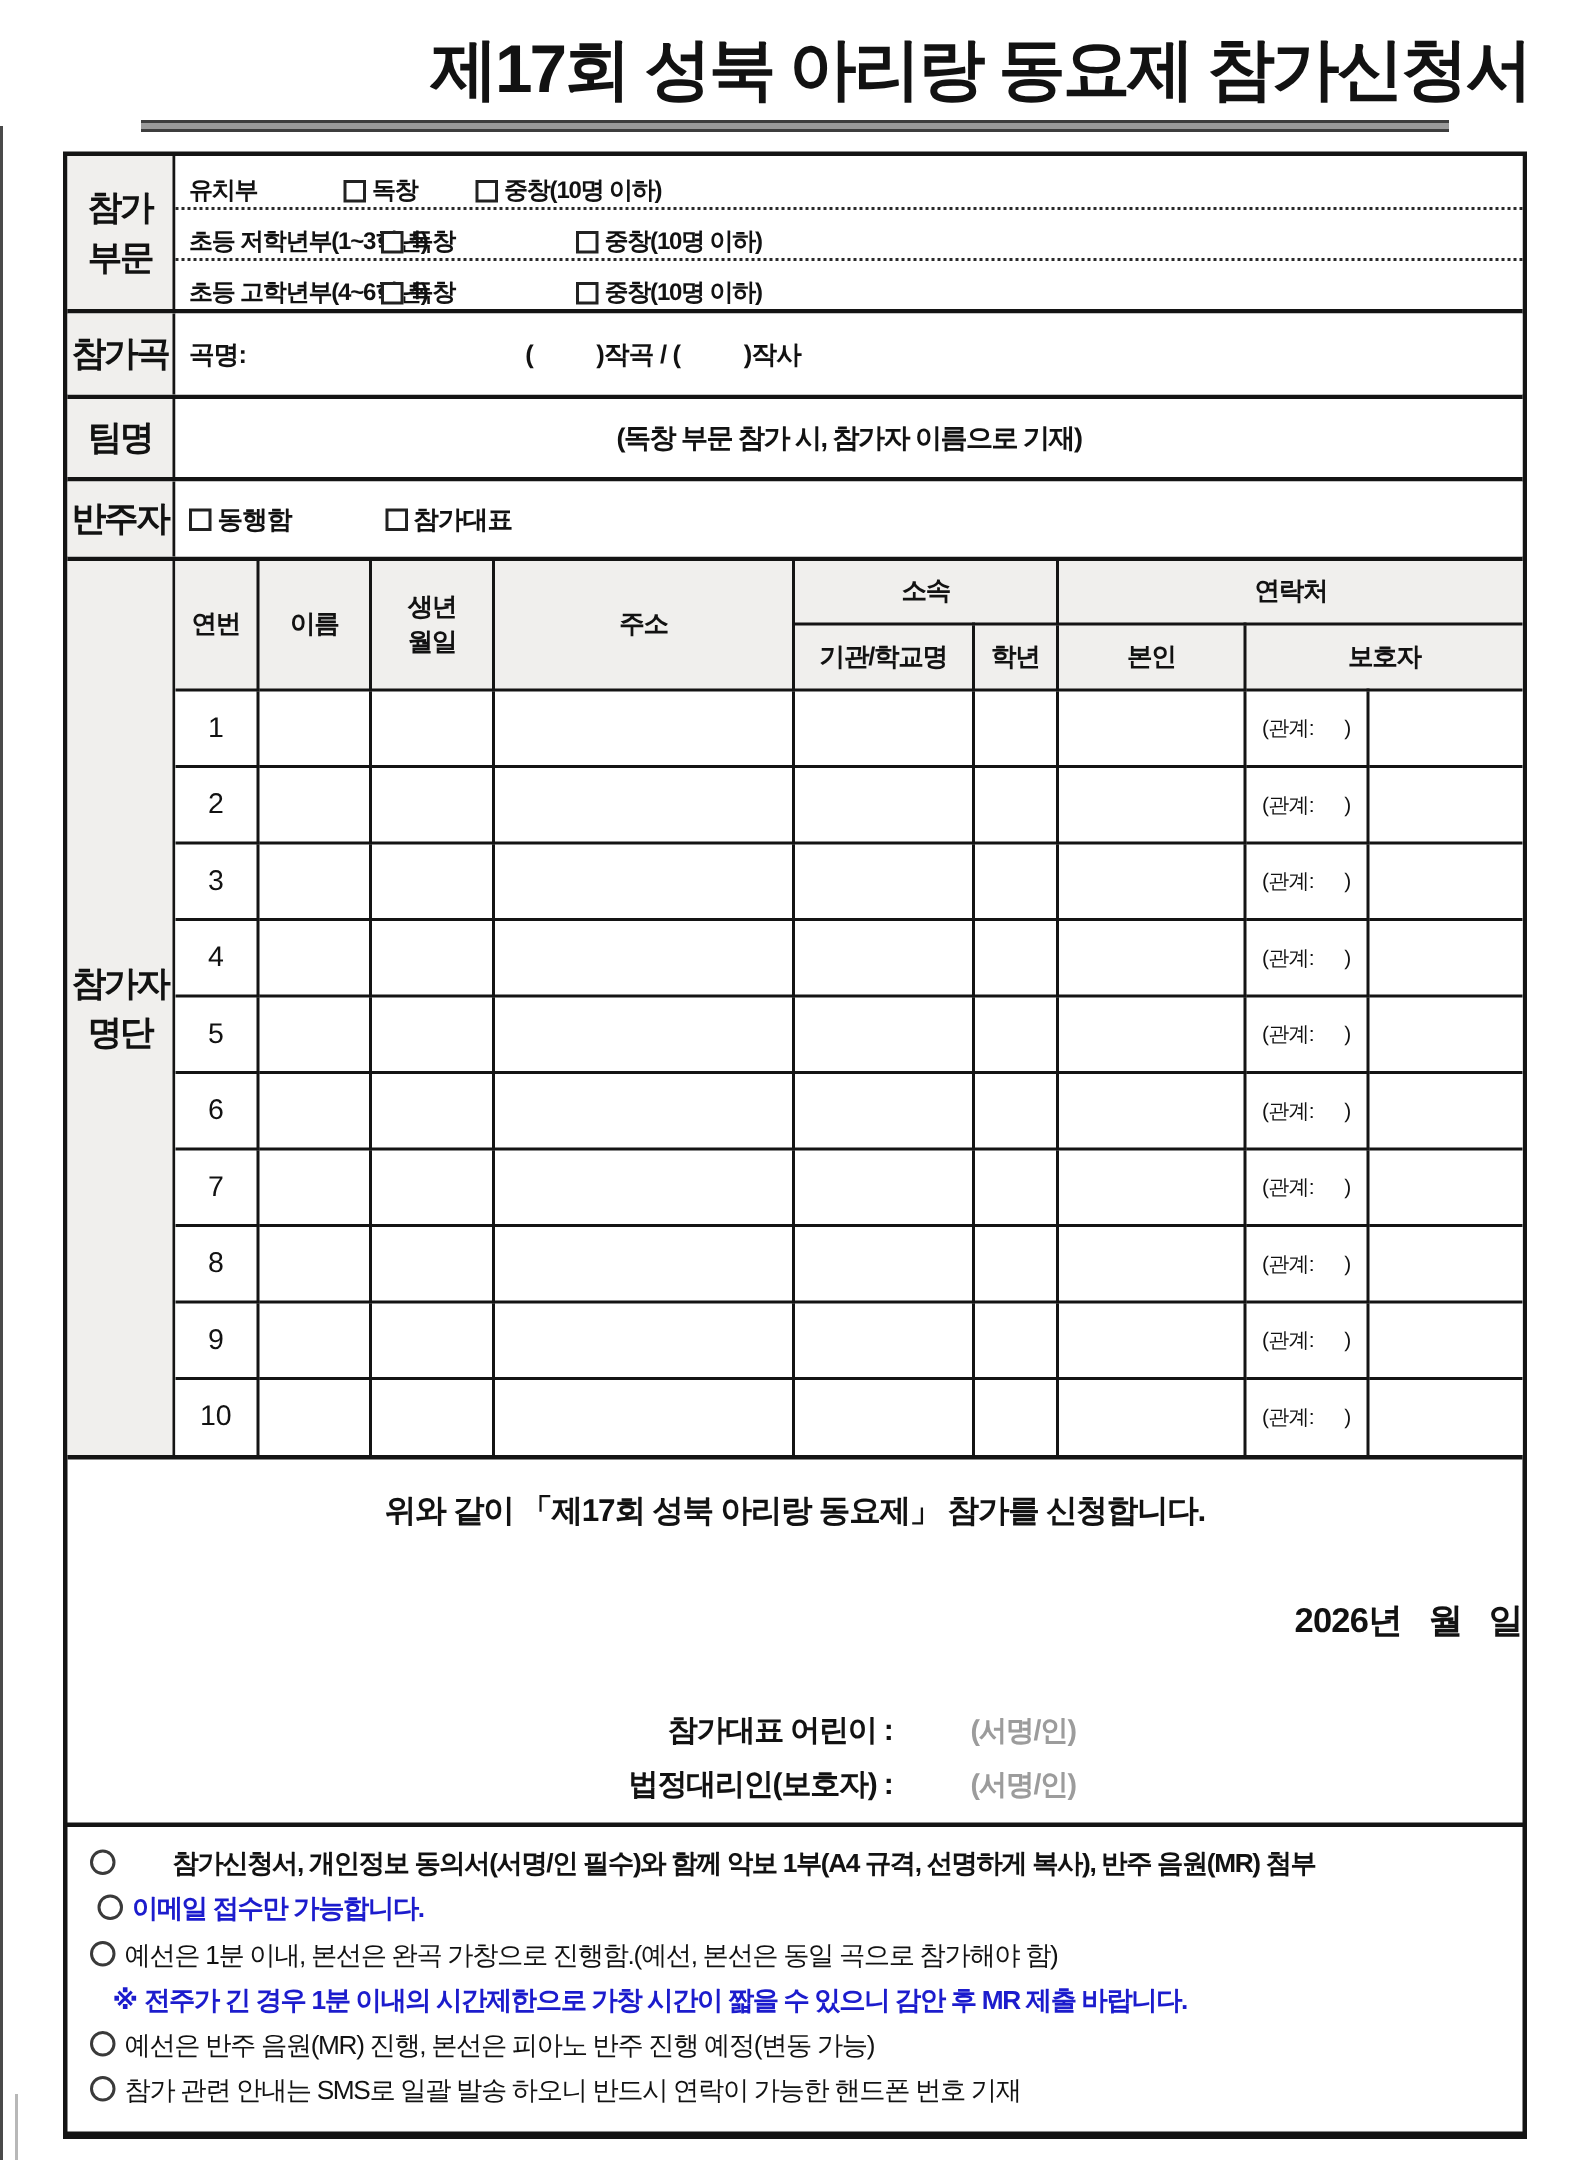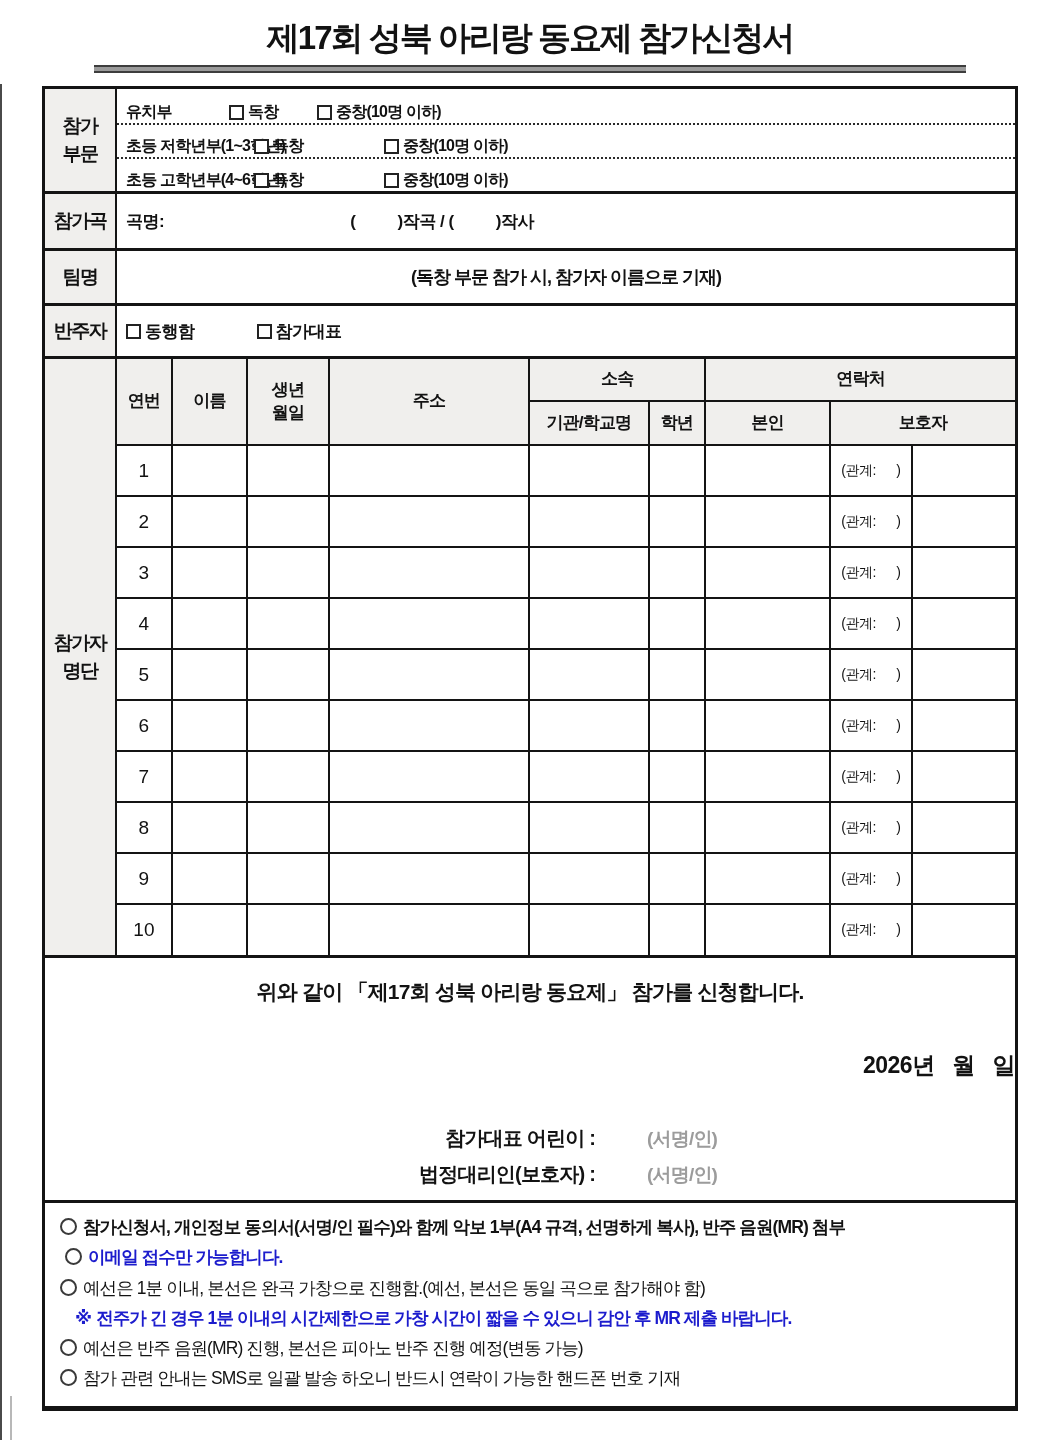--- a/index.html
+++ b/index.html
@@ -6,35 +6,35 @@
   html,body { margin:0; padding:0; }
   body {
     width:1060px; height:1440px; background:#ffffff;
     font-family:"Liberation Sans","DejaVu Sans",sans-serif;
     color:#121212; position:relative; overflow:hidden;
   }
   .page { position:relative; width:1060px; height:1440px; overflow:hidden; }
 
   
   .title {
-    margin:16px 40px 4px; text-align:center;
-    font-size:33px; font-weight:bold; letter-spacing:-2px; white-space:nowrap;
+    margin:16px 40px 4px; text-align:right;
+    font-size:45px; font-weight:bold; letter-spacing:-2px; white-space:nowrap;
   }
   .title-rule {
     width:872px; margin:4px auto 0; height:8px;
     background:#9a9a9a; border-top:2px solid #3d3d3d; border-bottom:2px solid #3d3d3d;
   }
 
   
   .form-box { width:976px; margin:13px 0 0 42px; border:3px solid #141414; background:#fff; }
   .frow { display:flex; border-bottom:3px solid #141414; }
   .row-label {
     width:72px; flex-shrink:0; background:#f0efed; border-right:2px solid #141414;
     display:flex; align-items:center; justify-content:center; text-align:center;
-    font-weight:bold; font-size:19px; letter-spacing:-1.5px; white-space:pre-line; line-height:1.45;
+    font-weight:bold; font-size:23px; letter-spacing:-1.5px; white-space:pre-line; line-height:1.45;
   }
   .row-content { flex:1; min-width:0; background:#fff; }
 
   
   .cat-line { height:34px; display:flex; align-items:flex-end; padding-left:9px;
               font-size:16px; font-weight:bold; letter-spacing:-0.8px; }
   .cat-line + .cat-line { border-top:2px dotted #2a2a2a; }
   .cat-name { white-space:nowrap; }
   .cat-line-0 .cat-name { width:103px; }
   .cat-line-1 .cat-name, .cat-line-2 .cat-name { width:128px; }
@@ -79,21 +79,21 @@
   .sig-hint { margin-left:52px; color:#9c9c9c; font-size:19px; }
 
   
   .notes-box { width:976px; margin-left:42px; border:3px solid #141414; border-top:none;
                border-bottom-width:5px; padding:9px 0 12px; background:#fff; }
   .note-line { display:flex; align-items:flex-start; padding:2px 12px 2px 15px;
                font-size:17.5px; letter-spacing:-0.9px; line-height:1.5; }
   .note-bullet { width:17px; height:17px; border:2px solid #3a3a3a; border-radius:50%;
                  margin:4px 6px 0 0; flex-shrink:0; background:#fff; }
   .note-marker { margin:0 5px 0 10px; flex-shrink:0; }
-  .n-bold { font-weight:bold; }
+  .n-bold { font-weight:bold;gap:32px; }
   .n-blue { color:#1c1ccd; font-weight:bold;padding-left:20px; }
 
   
   .edge-line  { position:absolute; left:0; top:84px; width:2px; height:1356px; background:#4a4a4a; }
   .edge-line2 { position:absolute; left:10px; top:1396px; width:2px; height:44px; background:#b8b8b8; }
 </style>
 </head>
 <body>
 
 <div class="page">

